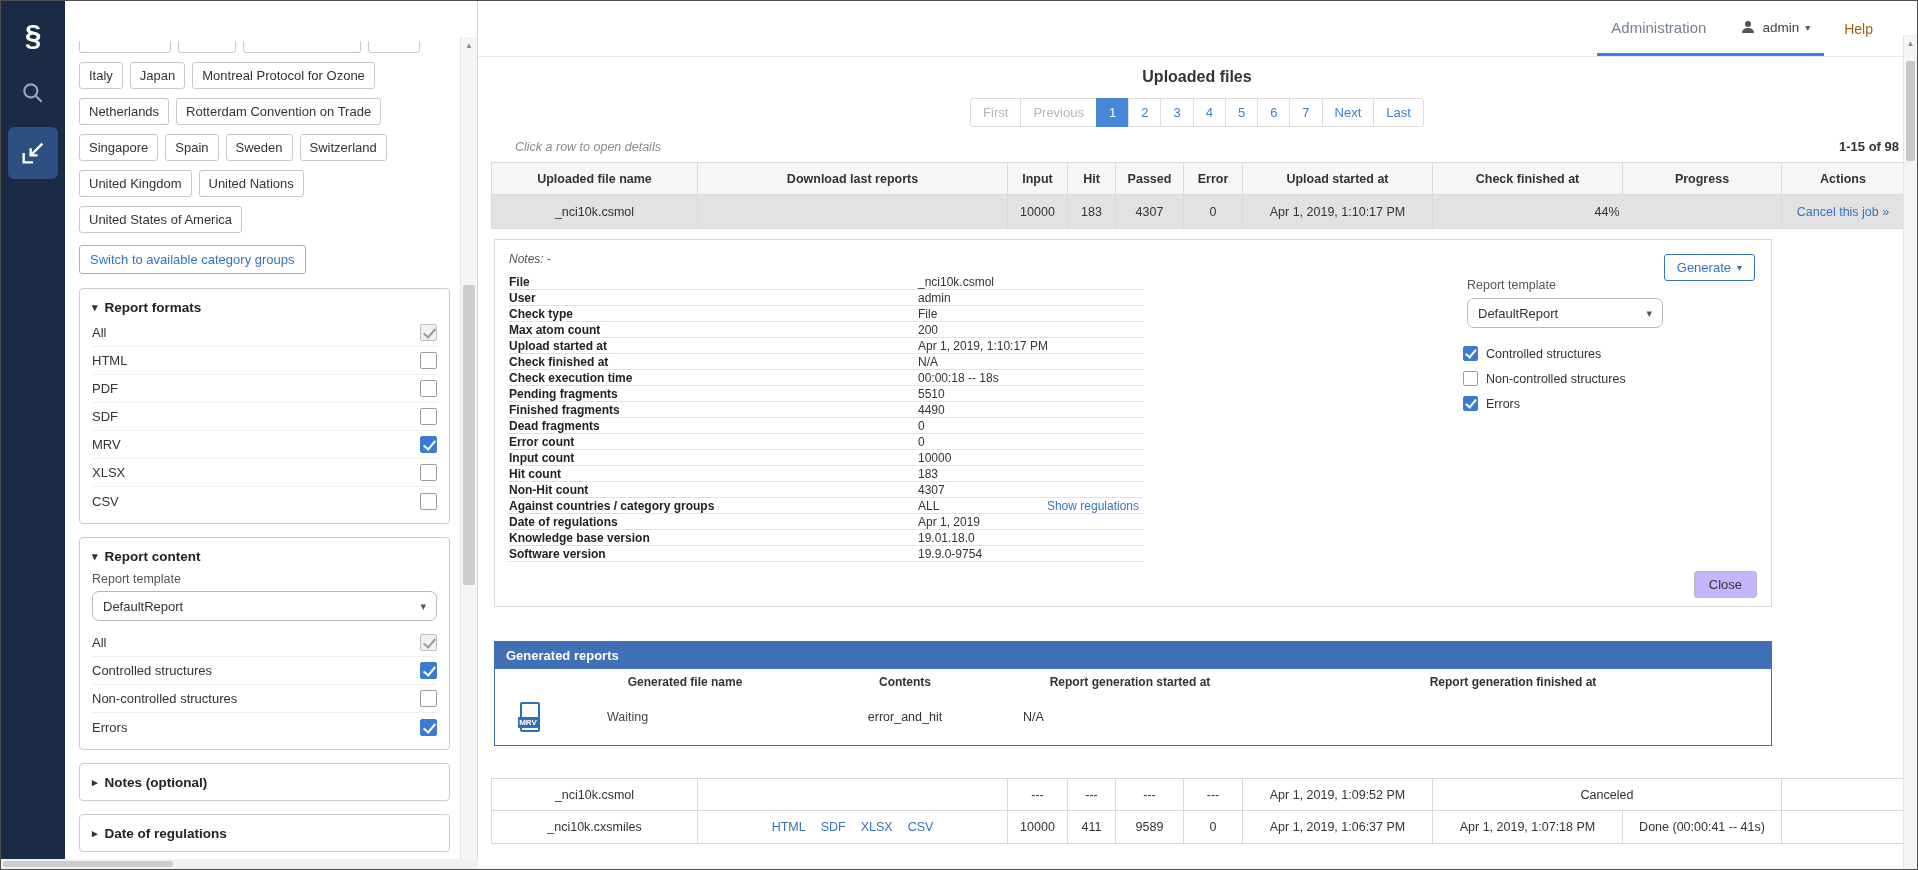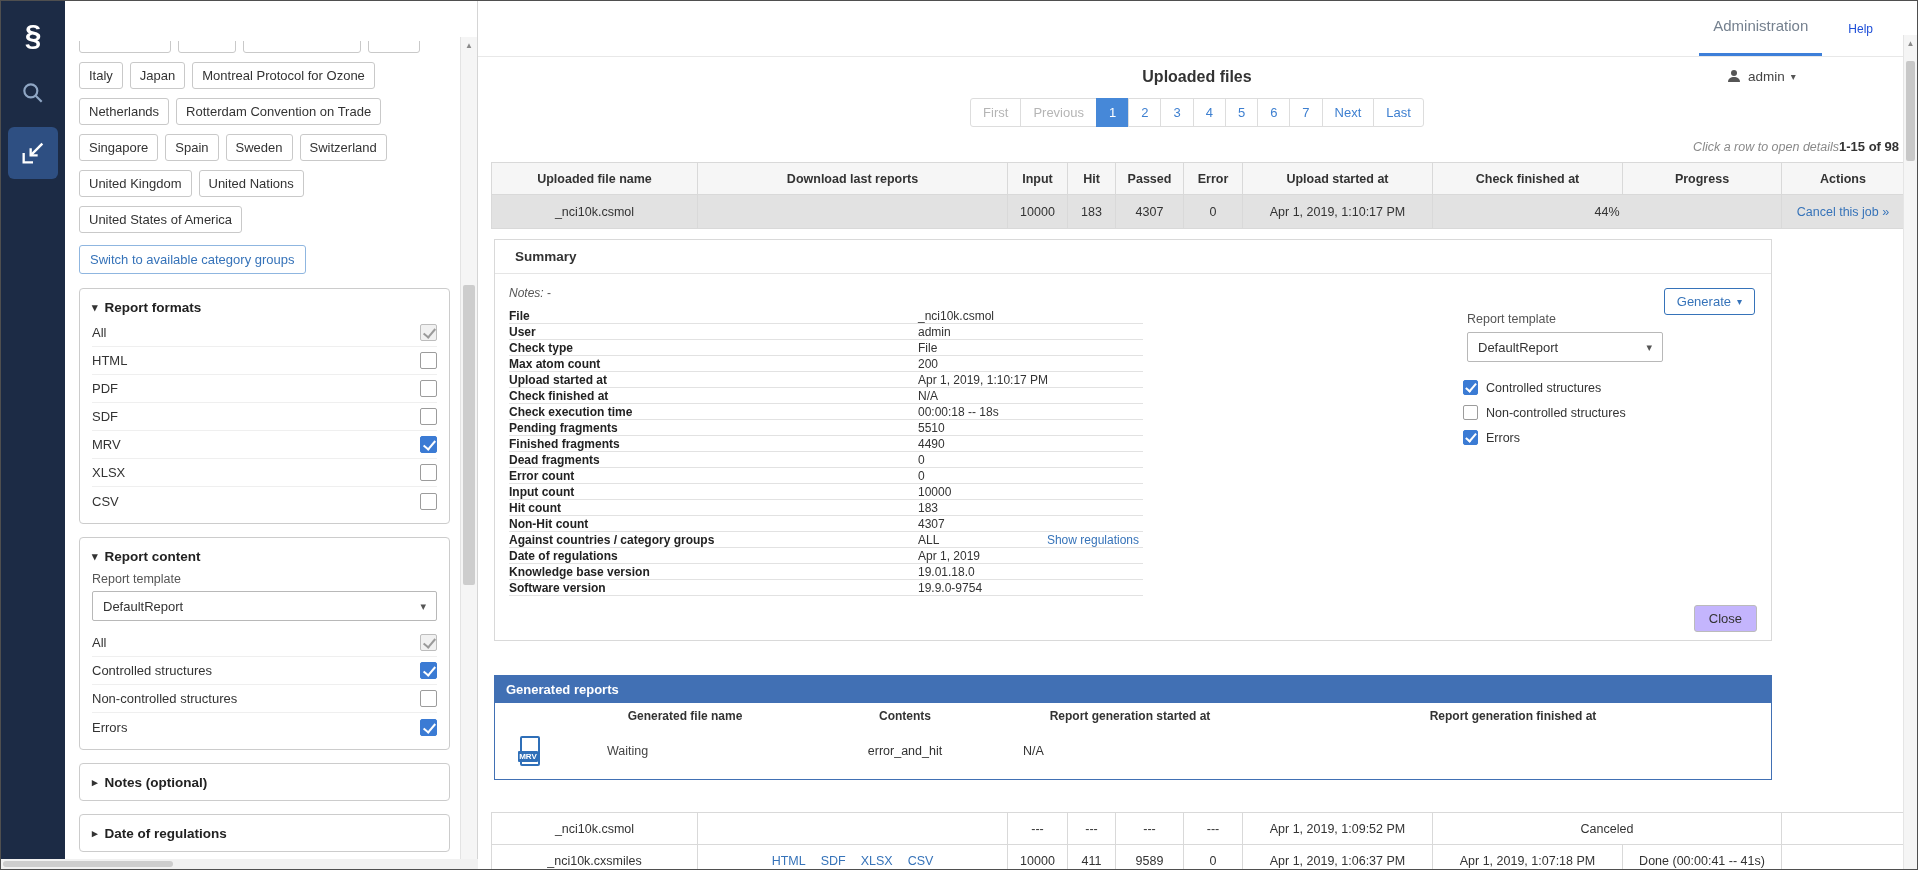--- a/index.html
+++ b/index.html
@@ -27,48 +27,48 @@
   .cb-row { display:flex; justify-content:space-between; align-items:center; height:28px; border-bottom:1px solid #efefef; }
   .cb-row:last-child { border-bottom:none; }
   .cb-label { font-size:13px; color:#333; }
   .cb { width:17px; height:17px; border:1px solid #9c9c9c; border-radius:2px; background:#fff; position:relative; display:inline-block; flex:none; }
   .cb.checked { background:#3b7bd4; border-color:#3b7bd4; }
   .cb.checked::after { content:""; position:absolute; left:5px; top:1px; width:5px; height:10px; border-right:2px solid #fff; border-bottom:2px solid #fff; transform:rotate(40deg); }
   .cb.dis { background:#f1f1f1; border-color:#bdbdbd; }
   .cb.dis.checked { background:#f1f1f1; border-color:#bdbdbd; }
   .cb.dis.checked::after { border-color:#9a9a9a; }
   .field-label { font-size:12.5px; color:#555; margin:4px 0 5px 0; }
-  .dropdown { border:1px solid #b8b8b8; border-radius:2px; height:30px; padding:0 10px; display:flex; align-items:center; justify-content:space-between; font-size:13px; color:#333; background:#fff; margin-bottom:8px;gap:46px; }
+  .dropdown { border:1px solid #b8b8b8; border-radius:7px; height:30px; padding:0 10px; display:flex; align-items:center; justify-content:space-between; font-size:13px; color:#333; background:#fff; margin-bottom:8px;gap:46px; }
   .dropdown .dd-caret { color:#555; font-size:11px; }
 
   
   .lp-sb { position:absolute; right:0; top:36px; bottom:10px; width:17px; background:#f5f5f5; border-left:1px solid #e3e3e3; }
   .sb-arrow { height:16px; display:flex; align-items:center; justify-content:center; font-size:8px; color:#8a8a8a; }
   .lp-sb-thumb { position:absolute; left:2px; right:2px; top:248px; height:300px; background:#cdcdcd; border-radius:2px; }
   .lp-hscroll { position:absolute; left:0; bottom:0; width:477px; height:10px; background:#f1f1f1; z-index:6; }
   .lp-hthumb { position:absolute; left:2px; top:2px; height:6px; width:170px; background:#cdcdcd; border-radius:3px; }
 
   
   .main { flex:1; position:relative; background:#fff; }
   .topbar { height:56px; border-bottom:1px solid #e8e8e8; display:flex; justify-content:flex-end; align-items:stretch; padding-right:44px; }
-  .admin-group { display:flex; align-items:center; gap:34px; border-bottom:3px solid #3d7fd9; padding:16px 14px;flex-direction:column; }
+  .admin-group { display:flex; align-items:center; gap:34px; border-bottom:3px solid #3d7fd9; padding:0 14px; }
   .administration { color:#75818f; font-size:15px; }
   .user-chip { display:flex; align-items:center; gap:6px; color:#444; font-size:13.5px; }
   .user-caret { font-size:10px; color:#555; }
-  .help-link { color:#1d4ed8; font-size:12px; display:flex; align-items:center; margin-left:26px; }
+  .help-link { color:#a16207; font-size:14px; display:flex; align-items:center; margin-left:20px; }
 
   .content { position:absolute; top:57px; left:0; right:14px; bottom:0; padding-left:13px; overflow:hidden; }
   .page-title { text-align:center; font-size:16px; font-weight:bold; color:#333; margin:10px 0 12px 0; }
   .pagination { display:flex; justify-content:center; margin-bottom:12px; }
   .pg-btn { border:1px solid #ddd; margin-left:-1px; padding:6px 12px; font-size:13px; color:#3d7fd0; background:#fff; }
   .pg-btn:first-child { border-radius:3px 0 0 3px; margin-left:0; }
   .pg-btn:last-child { border-radius:0 3px 3px 0; }
   .pg-btn.disabled { color:#b5b5b5; }
   .pg-btn.active { background:#4688d8; border-color:#4688d8; color:#fff; }
-  .hint-row { display:flex; justify-content:flex-end; align-items:baseline; margin:0 2px 8px 2px; }
+  .hint-row { display:flex; justify-content:space-between; align-items:baseline; margin:0 2px 8px 2px; }
   .hint { font-style:italic; color:#8a8a8a; font-size:12.5px; padding-left:22px; }
   .range { color:#333; font-size:13px; font-weight:bold; padding-right:2px; }
 
   .tbl { width:1414px; border:1px solid #d9d9d9; }
   .trow { display:grid; grid-template-columns:206px 310px 60px 48px 68px 59px 190px 190px 159px 122px; }
   .c { display:flex; align-items:center; justify-content:center; font-size:12.5px; color:#333; border-right:1px solid #d9d9d9; height:32px; padding:0 4px; text-align:center; }
   .c:last-child { border-right:none; }
   .thead .c { background:#f6f6f6; font-weight:bold; border-bottom:1px solid #d9d9d9; }
   .row-selected .c { background:#e2e2e2; height:33px; }
   .c.merge { grid-column:8 / 10; }
@@ -322,21 +322,20 @@
           <span class="c">4307</span>
           <span class="c">0</span>
           <span class="c">Apr 1, 2019, 1:10:17 PM</span>
           <span class="c merge">44%</span>
           <span class="c link">Cancel this job »</span>
         </div>
       </div>
 
       <div class="detail">
         <div class="summary-panel">
-          <div class="summary-head">Summary</div>
           <div class="summary-body">
             <div class="notes-line">
               <span class="nlab">Notes:</span>
               <span>-</span>
             </div>
             <div class="kv">
               <div class="kv-row">
                   <span class="kv-k">File</span>
                   <span class="kv-v">_nci10k.csmol</span>
                 </div>

